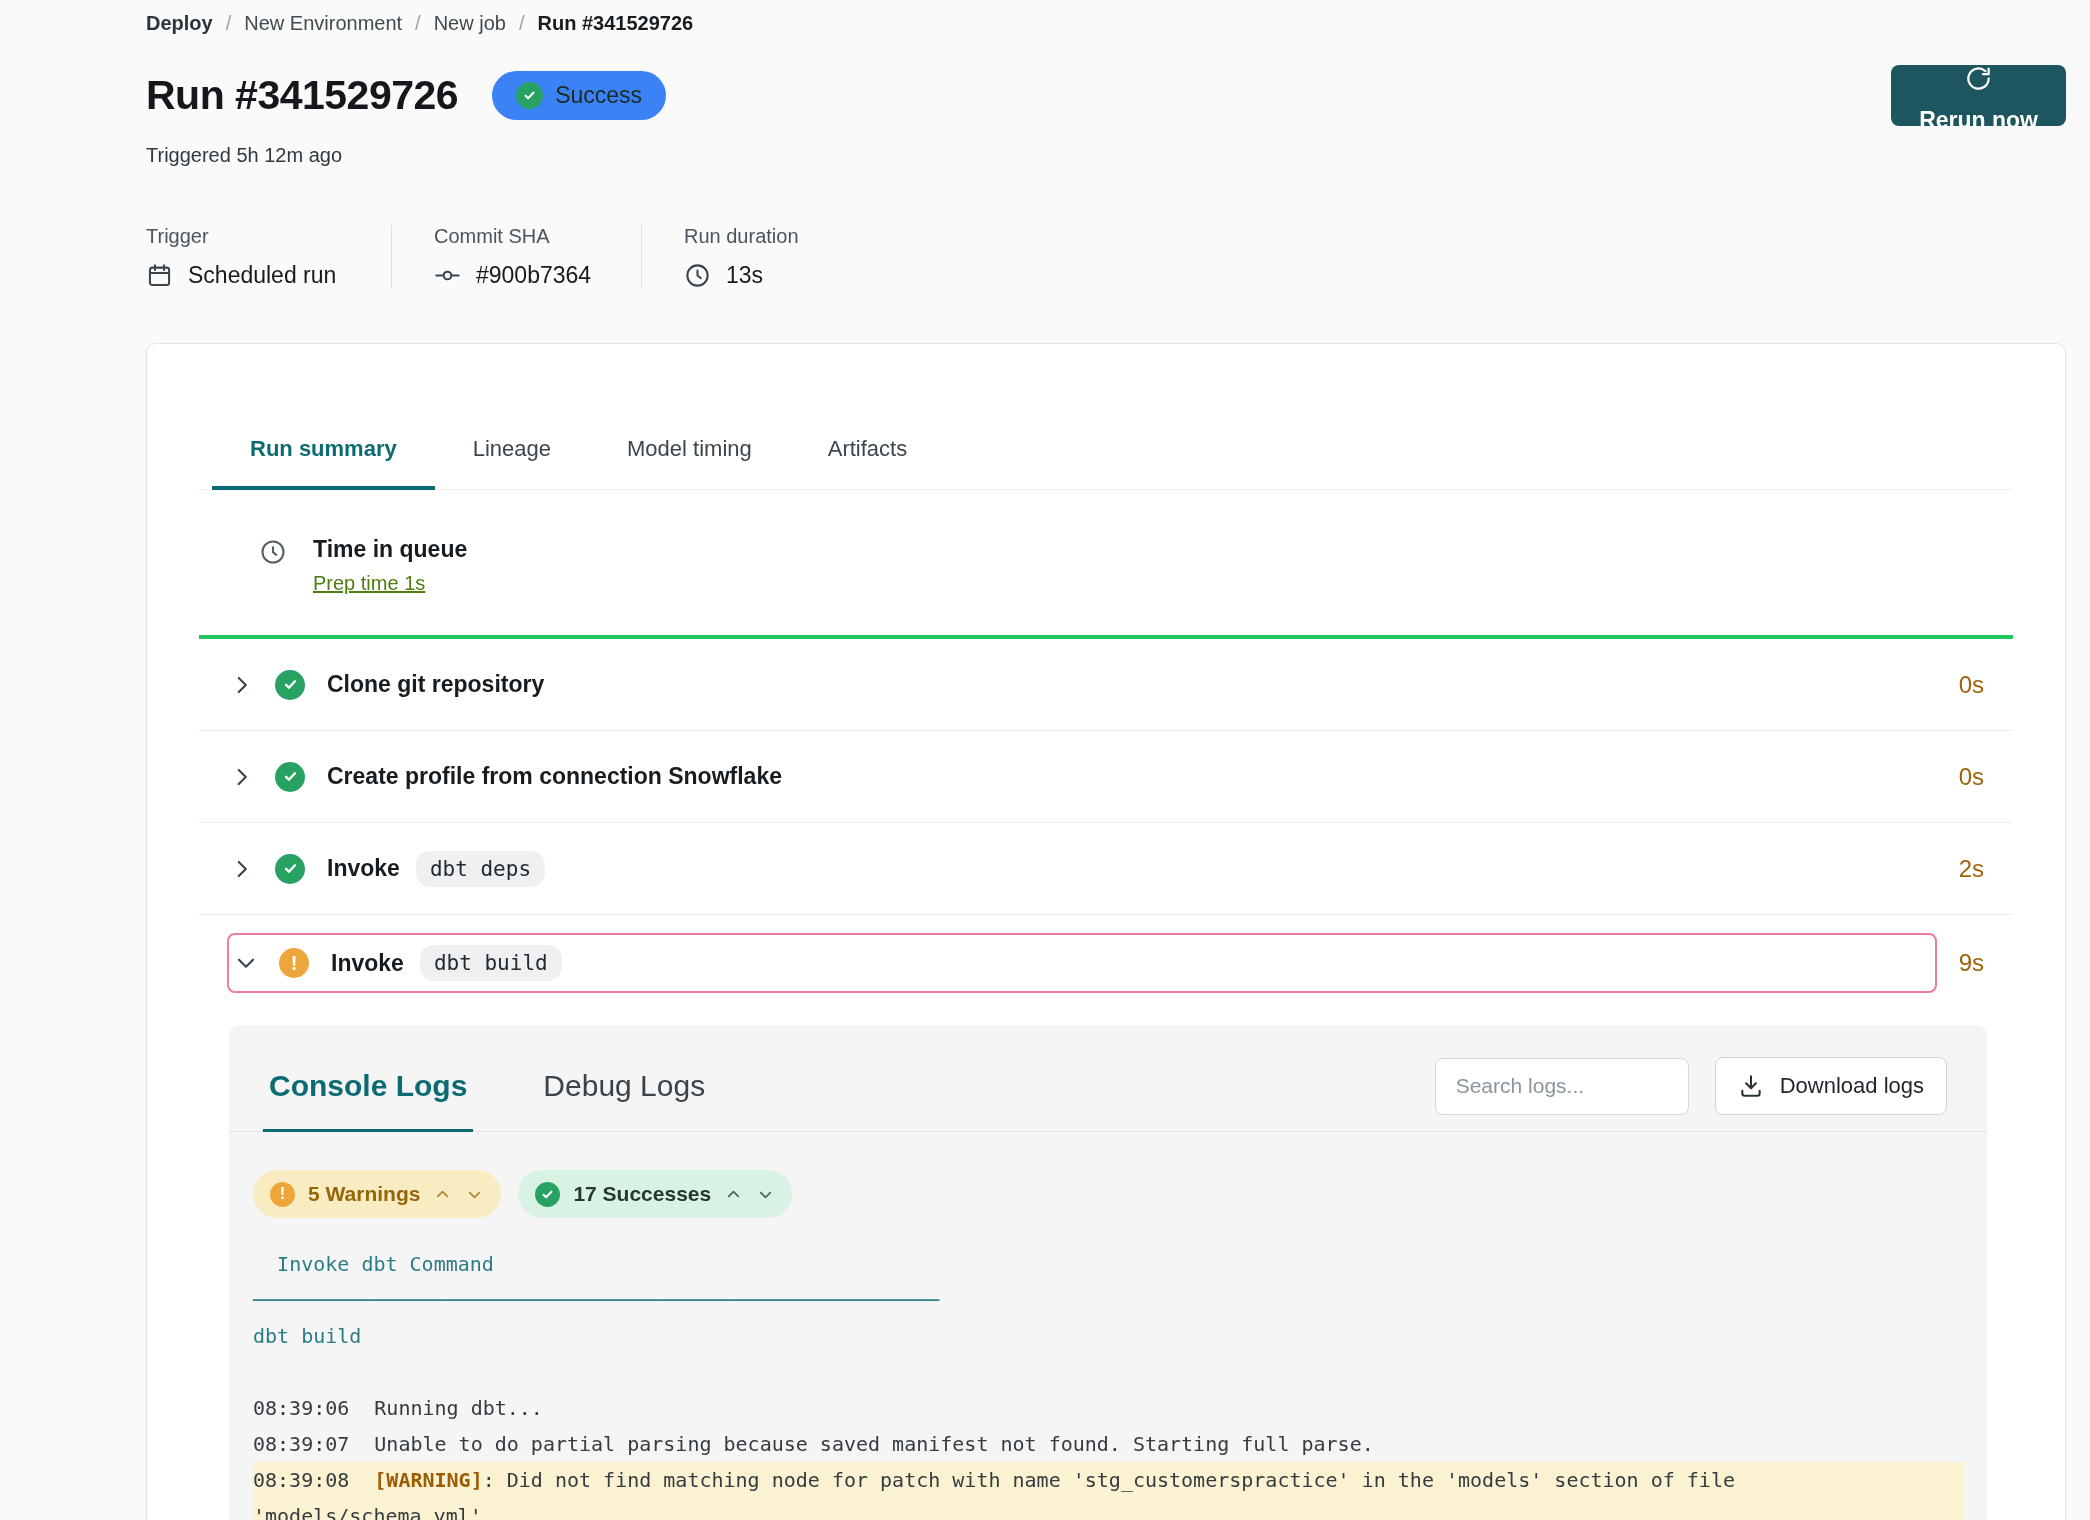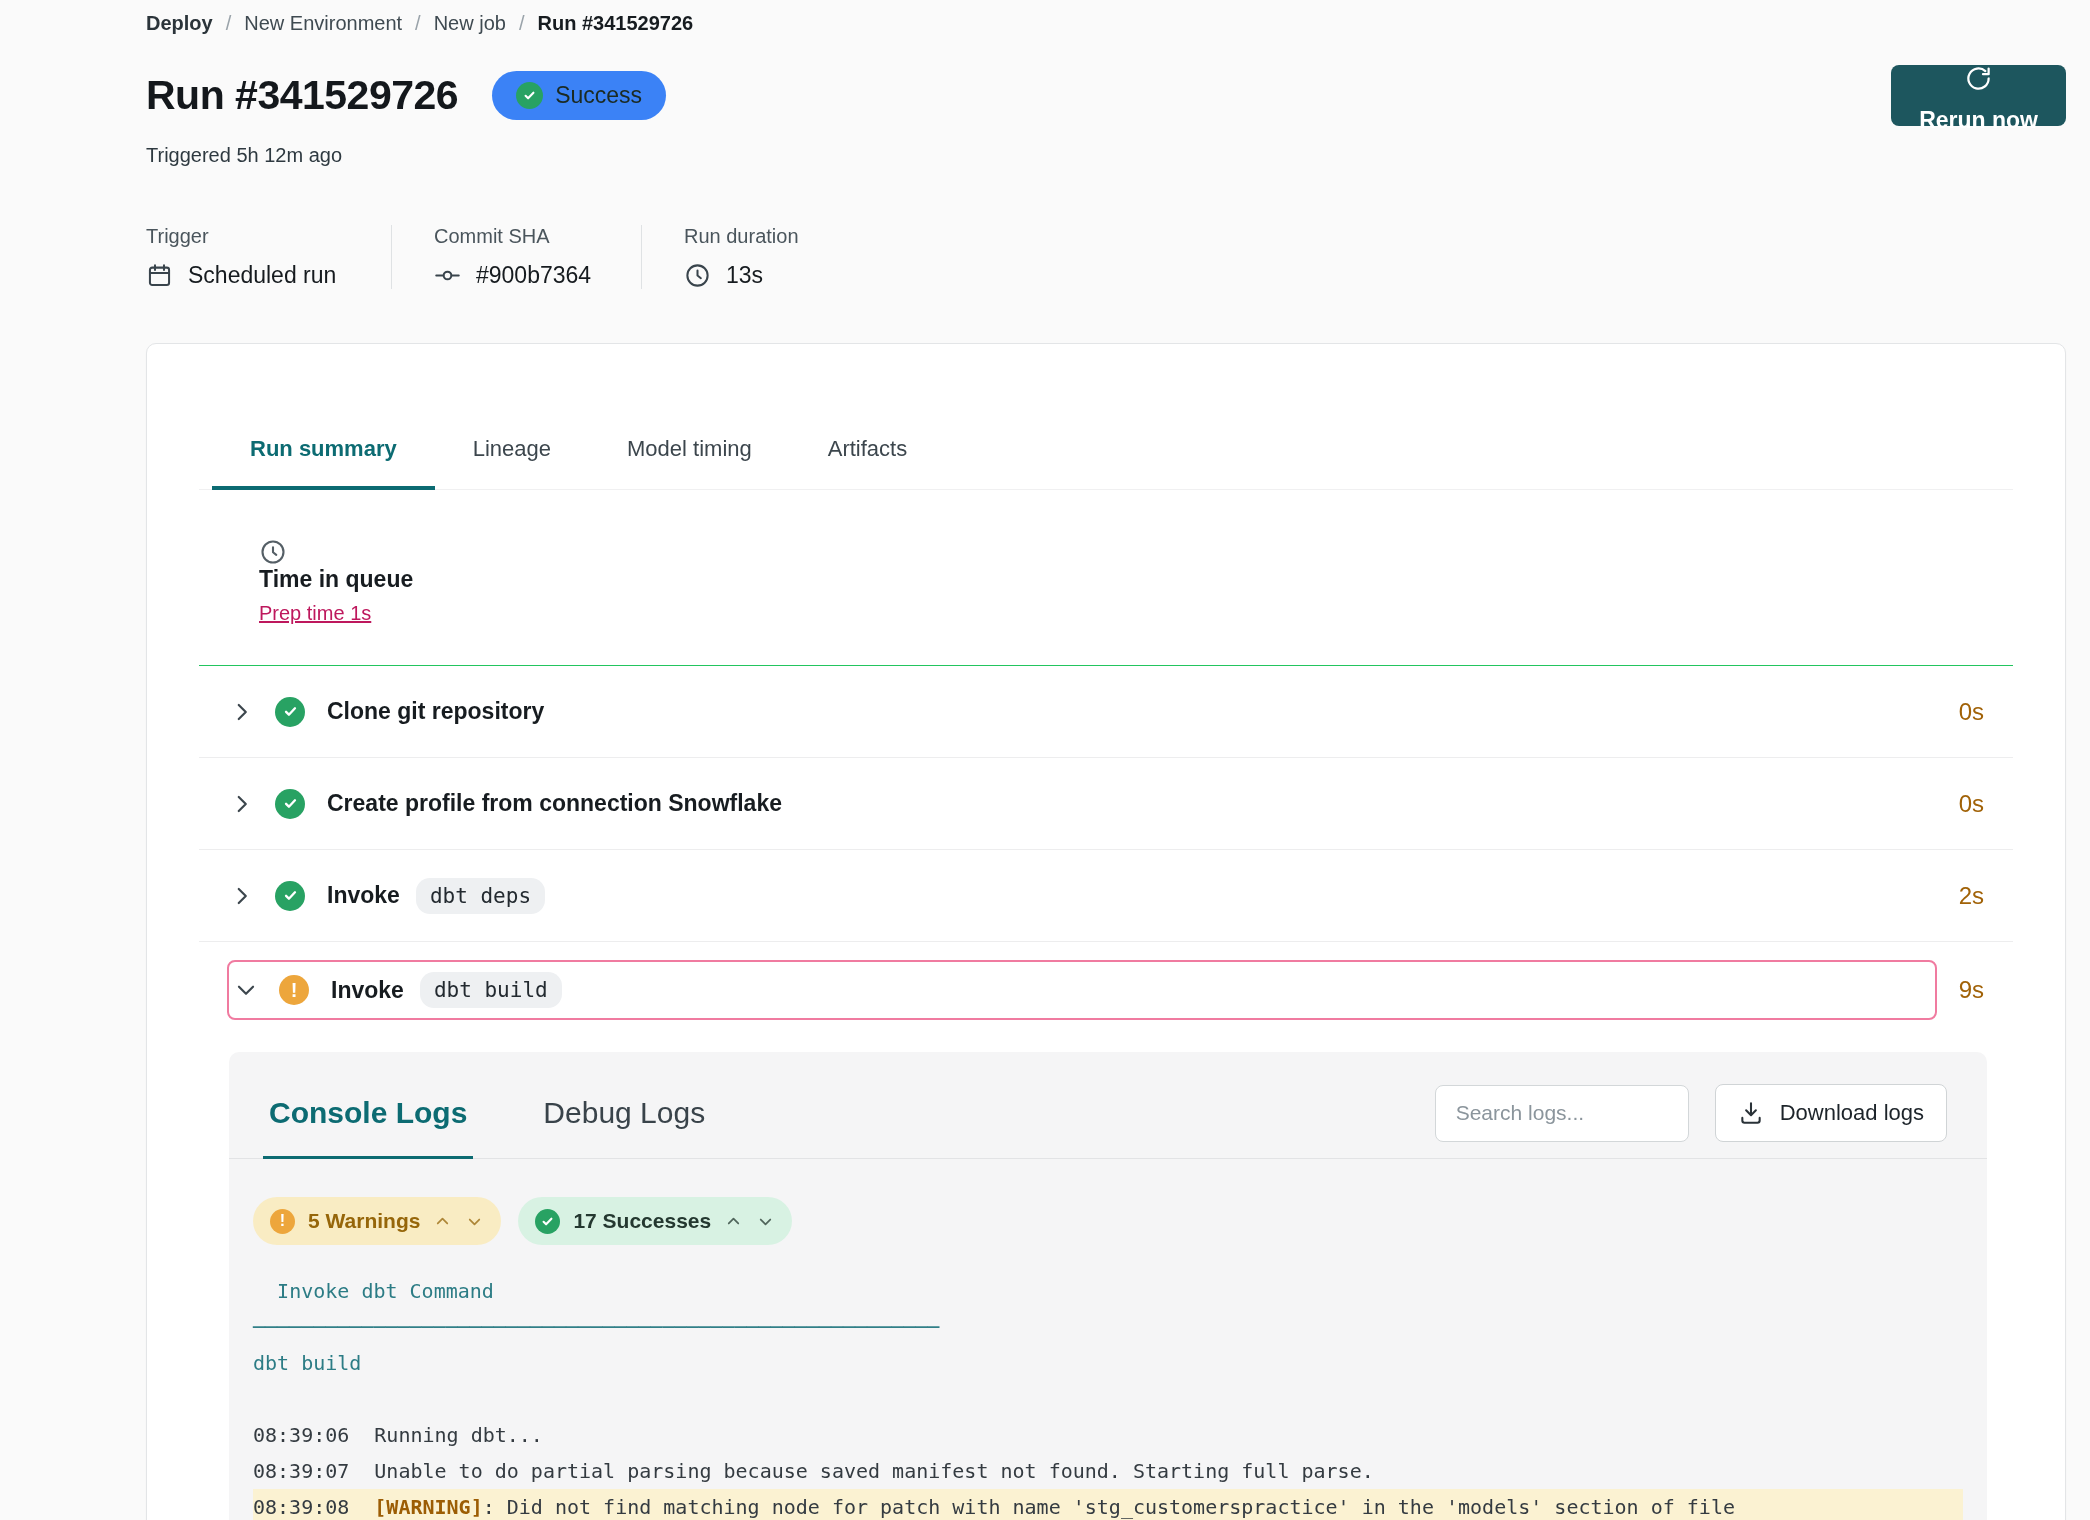--- a/index.html
+++ b/index.html
@@ -41,24 +41,24 @@
 
   
   .card { margin-top:54px; background:#fff; border:1px solid #e3e5e7; border-radius:10px;
     padding:0 52px 60px; min-height:1400px; box-shadow:0 1px 2px rgba(0,0,0,.03); }
 
   .tabs { display:flex; margin-top:78px; padding-left:13px; border-bottom:1px solid #f0f0f1; }
   .tab { font-size:22px; color:#3c464d; padding:14px 38px 24px; border-bottom:4px solid transparent;
     margin-bottom:-1px; cursor:pointer; }
   .tab.active { color:#0c6b72; font-weight:700; border-bottom-color:#0c6b72; }
 
-  .queue { display:flex; gap:0; padding:46px 0 40px 60px; border-bottom:1px solid #22c55e;flex-direction:column; }
+  .queue { display:flex; gap:26px; padding:46px 0 40px 60px; border-bottom:4px solid #22c55e; }
   .queue-icon { width:28px; height:28px; color:#555f66; margin-top:2px; flex:none; }
   .queue-title { font-size:23px; font-weight:700; color:#171c20; }
-  .queue-link { margin-top:9px; font-size:20px; color:#be185d; text-decoration:underline; display:inline-block; cursor:pointer; }
+  .queue-link { margin-top:9px; font-size:20px; color:#4d7c0f; text-decoration:underline; display:inline-block; cursor:pointer; }
 
   .step-row { display:flex; align-items:center; height:92px; border-bottom:1px solid #ededee;
     padding-left:30px; padding-right:29px; }
   .chev { width:26px; height:26px; color:#3c464d; flex:none; display:inline-flex; }
   .chev svg { width:26px; height:26px; }
   .icon-check { background:#28a263; border-radius:50%; width:30px; height:30px; flex:none;
     display:inline-flex; align-items:center; justify-content:center; color:#fff; margin-left:20px; }
   .icon-check svg { width:17px; height:17px; }
   .icon-check.sm { width:27px; height:27px; margin-left:0; }
   .icon-check.sm svg { width:15px; height:15px; }

